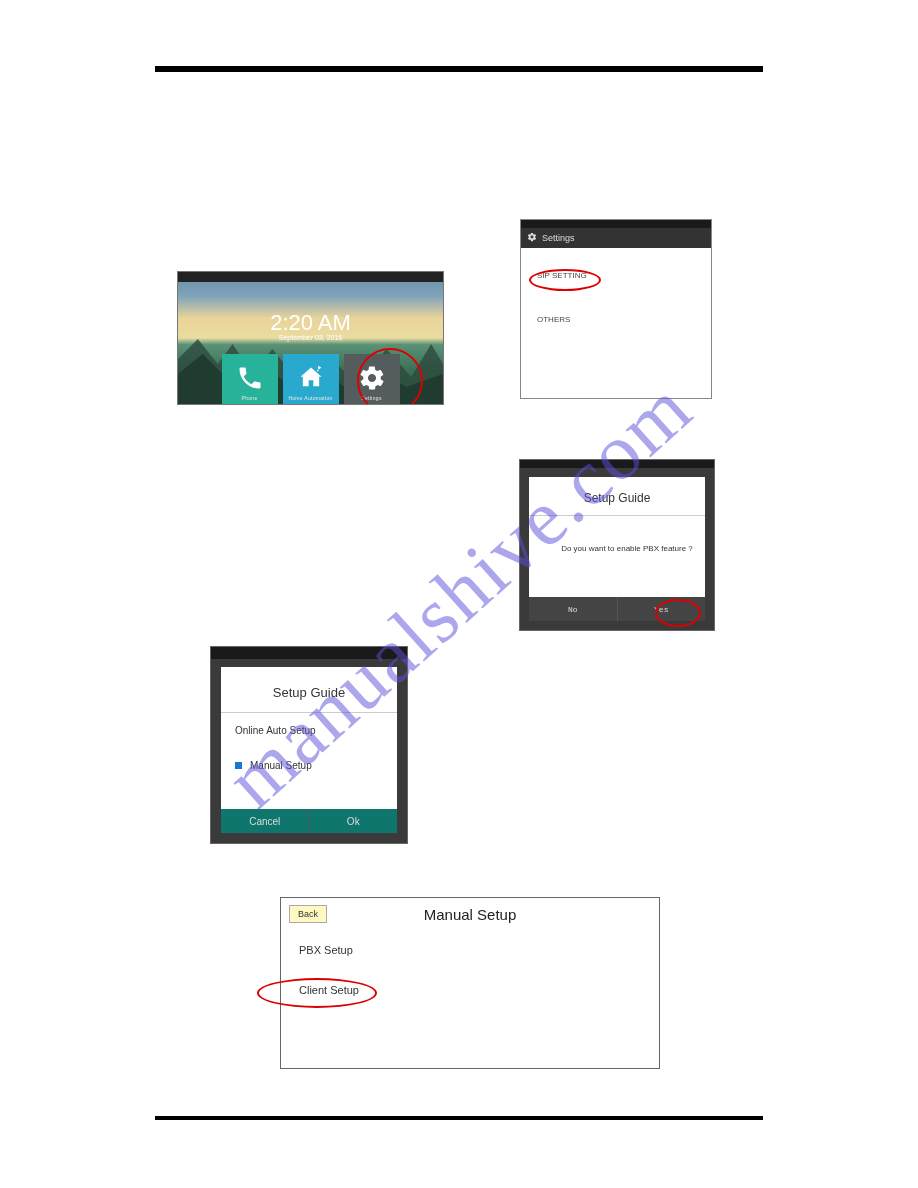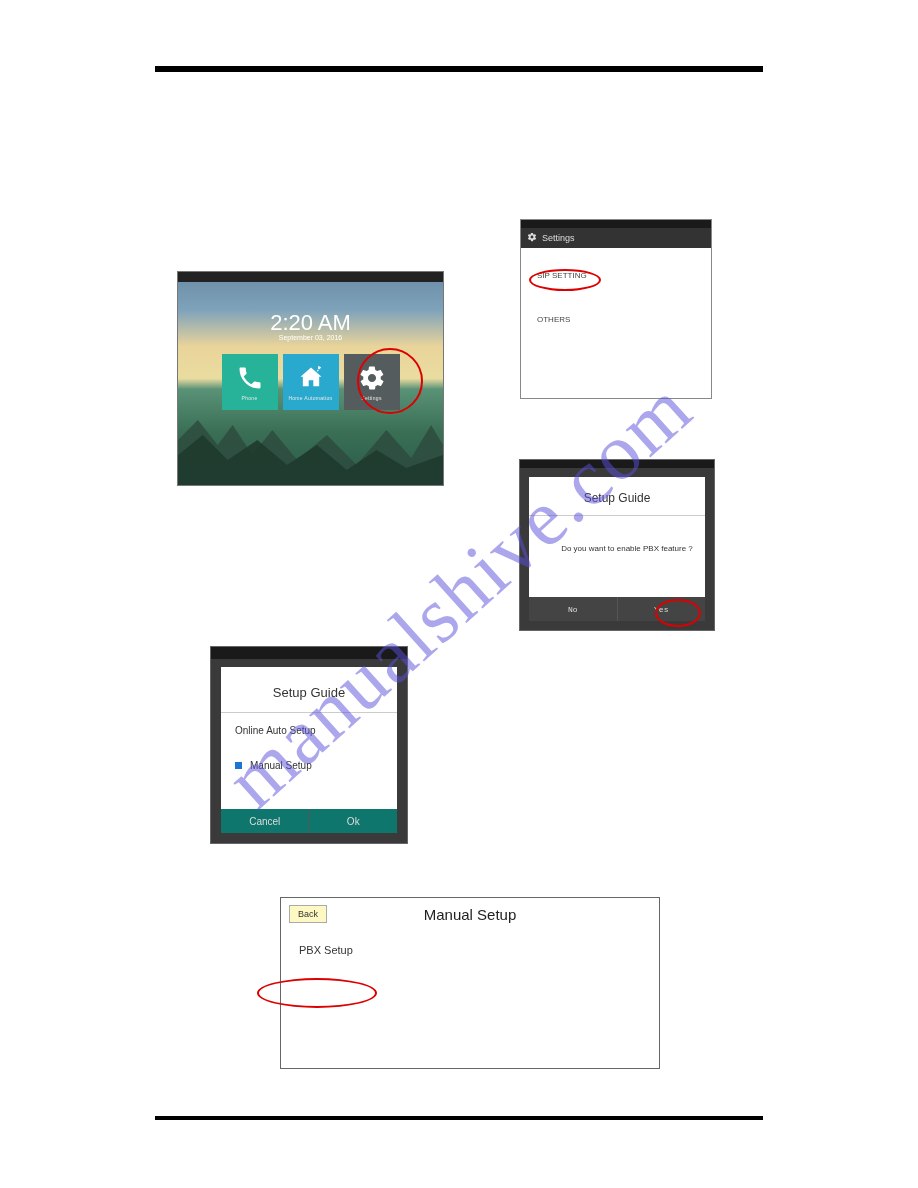--- a/index.html
+++ b/index.html
@@ -41,21 +41,21 @@
     pointer-events: none;
     z-index: 50;
   }
 
   
   .fig-a {
     position: absolute;
     top: 271px;
     left: 177px;
     width: 267px;
-    height: 215px;
+    height: 134px;
     background: linear-gradient(to bottom,
        #6a8ba5 0%, #7fa3bb 18%,
        #e9d49a 35%, #eadca0 50%,
        #5a9277 55%, #3a6f55 75%,
        #2a5a4a 100%);
     border: 1px solid #777;
     overflow: hidden;
   }
   .fig-a-status {
     position:absolute; top:0; left:0; right:0; height:10px; background:#222;
@@ -290,14 +290,15 @@
     </div>
   </div>
 </div>
 
 <div class="fig-e">
   <div class="fig-e-header">
     <div class="fig-e-back">Back</div>
     <div class="fig-e-title">Manual Setup</div>
   </div>
   <div class="fig-e-item">PBX Setup</div>
+  <div class="fig-e-item">Client Setup</div>
   <div class="ellipse"></div>
 </div>
 
 </body></html>

